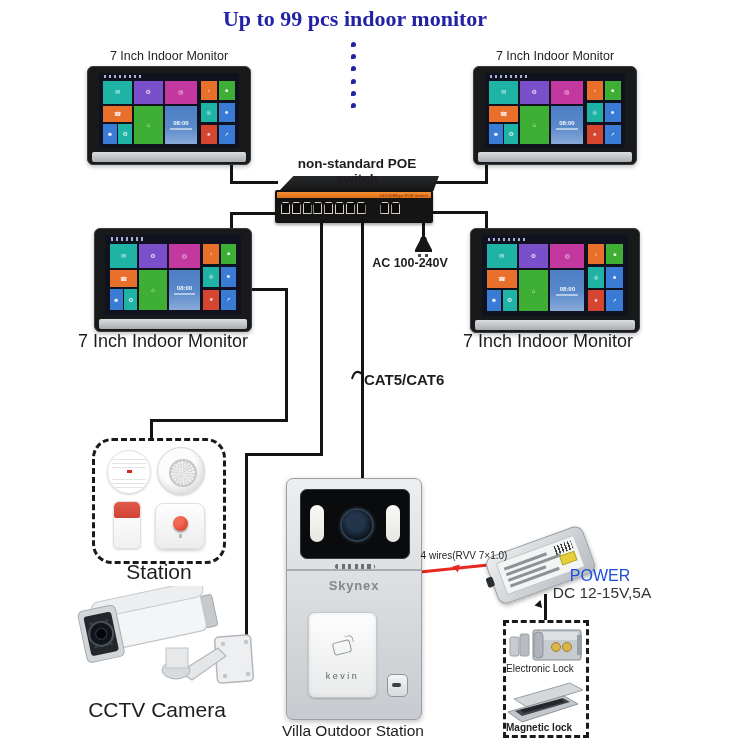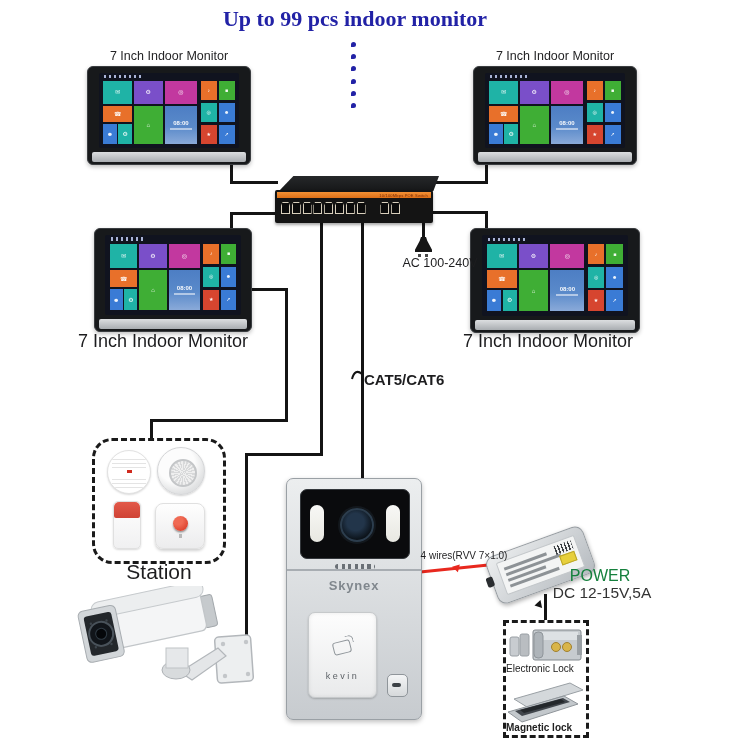--- a/index.html
+++ b/index.html
@@ -409,20 +409,21 @@
           <div class="tile blue">
                 <span>↗</span>
               </div>
         </div>
       </div>
     </div>
     <div class="mon-bar"></div>
   </div>
 </div>
 
+  <div class="lbl" style="left:277px;top:156px;width:160px;font-size:13.5px;font-weight:bold;">non-standard POE switch</div>
   <div class="panel" id="switch">
     <div class="sw-top"></div>
     <div class="sw-front">
       <div class="sw-stripe">
         <span>10/100Mbps POE Switch</span>
       </div>
       <div class="sw-ports">
         <span class="pgroup">
             <i class="port"></i>
             <i class="port"></i>
@@ -437,21 +438,21 @@
             <i class="port"></i>
             <i class="port"></i>
           </span>
       </div>
     </div>
   </div>
 
   <div class="abs" id="plug"></div>
   <div class="prong" style="left:418px;top:254px;"></div>
   <div class="prong" style="left:425px;top:254px;"></div>
-  <div class="lbl" style="left:400px;top:256px;width:80px;font-size:12.5px;font-weight:400;">AC 100-240V</div>
+  <div class="lbl" style="left:370px;top:256px;width:80px;font-size:12.5px;font-weight:700;">AC 100-240V</div>
 
   <svg class="abs" style="left:350px;top:367px;z-index:3;" width="14" height="14" viewBox="0 0 14 14">
       <path d="M2,12 Q5,1 12,7" stroke="#141414" stroke-width="2" fill="none"></path>
     </svg>
   <div class="lbl" style="left:364px;top:371px;width:100px;font-size:15px;font-weight:bold;text-align:left;">CAT5/CAT6</div>
 
   <div class="panel" id="detbox">
     <div class="det-round1">
       <i class="det-slits"></i>
         <i class="det-slits2"></i>
@@ -486,41 +487,43 @@
       <rect x="14" y="12" width="38" height="52" rx="5" fill="#d2d6d9" stroke="#a8adb1"></rect>
       <rect x="19" y="18" width="28" height="40" rx="3" fill="#23272b"></rect>
       <circle cx="33" cy="38" r="12" fill="#11151a" stroke="#49525a" stroke-width="2"></circle>
       <circle cx="33" cy="38" r="5.5" fill="#05070a" stroke="#303b44"></circle>
       <circle cx="25" cy="26" r="1.2" fill="#3e464d"></circle>
         <circle cx="41" cy="26" r="1.2" fill="#3e464d"></circle>
       <circle cx="25" cy="50" r="1.2" fill="#3e464d"></circle>
         <circle cx="41" cy="50" r="1.2" fill="#3e464d"></circle>
     </g>
   </svg>
+  <div class="lbl" style="left:62px;top:698px;width:190px;font-size:21px;">CCTV Camera</div>
 
   <div class="panel" id="station">
     <div class="seam"></div>
     <div class="cam-panel">
       <i class="cam-pill" style="left:9px;"></i>
       <i class="cam-pill" style="right:9px;"></i>
       <i class="cam-lens"></i>
     </div>
     <div class="spk"></div>
     <div class="brand">Skynex</div>
     <div class="cardpad">
       <i class="cardico"></i>
       <div class="nametag">kevin</div>
     </div>
     <div class="stn-btn">
         <i></i>
       </div>
   </div>
+  <div class="lbl" style="left:279px;top:722px;width:148px;font-size:15.5px;">Villa Outdoor Station</div>
 
   <div class="lbl" style="left:420px;top:550px;width:88px;font-size:10px;">4 wires(RVV 7×1.0)</div>
-  <div class="lbl" style="left:560px;top:567px;width:80px;font-size:16px;color:#15803d;">POWER</div>
+  <div class="lbl" style="left:560px;top:567px;width:80px;font-size:16px;color:#1d4ed8;">POWER</div>
   <div class="lbl" style="left:552px;top:584px;width:100px;font-size:15.5px;color:#333;">DC 12-15V,5A</div>
 
   <div class="panel" id="psu">
     <div class="plate">
       <i class="tline" style="top:6px;width:45px;"></i>
       <i class="tline" style="top:12px;width:58px;"></i>
       <i class="tline" style="top:18px;width:40px;"></i>
       <i class="tline" style="top:24px;width:52px;"></i>
       <i class="bars"></i>
       <i class="sticker"></i>

